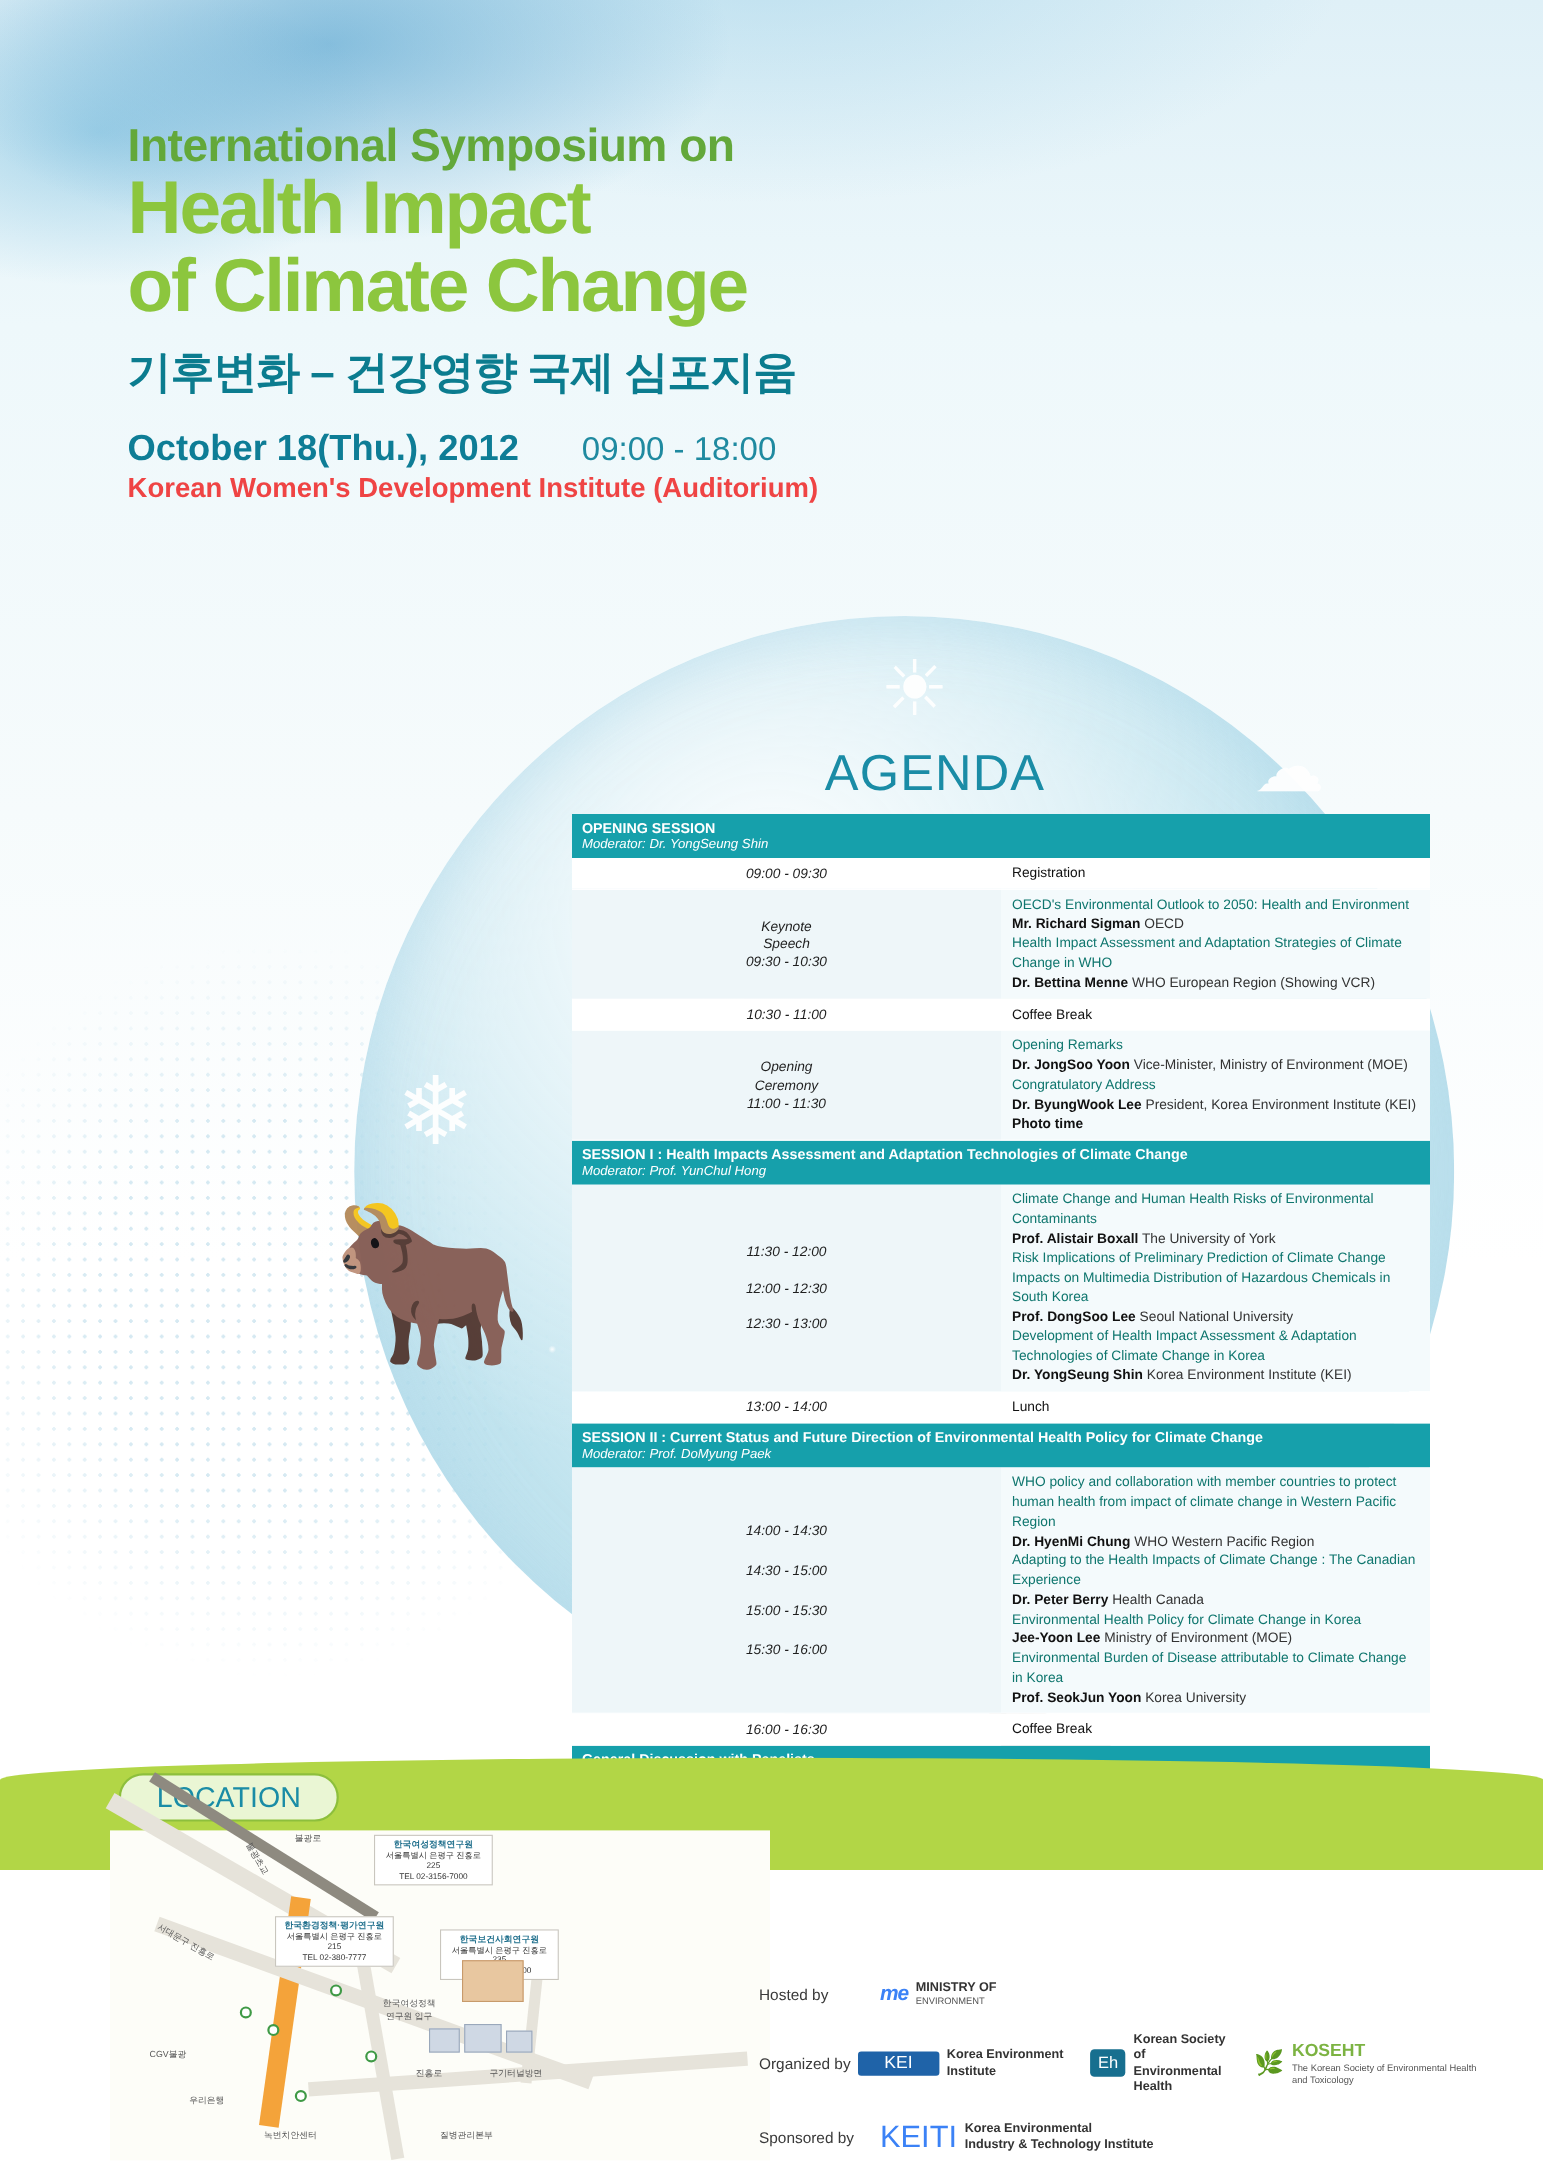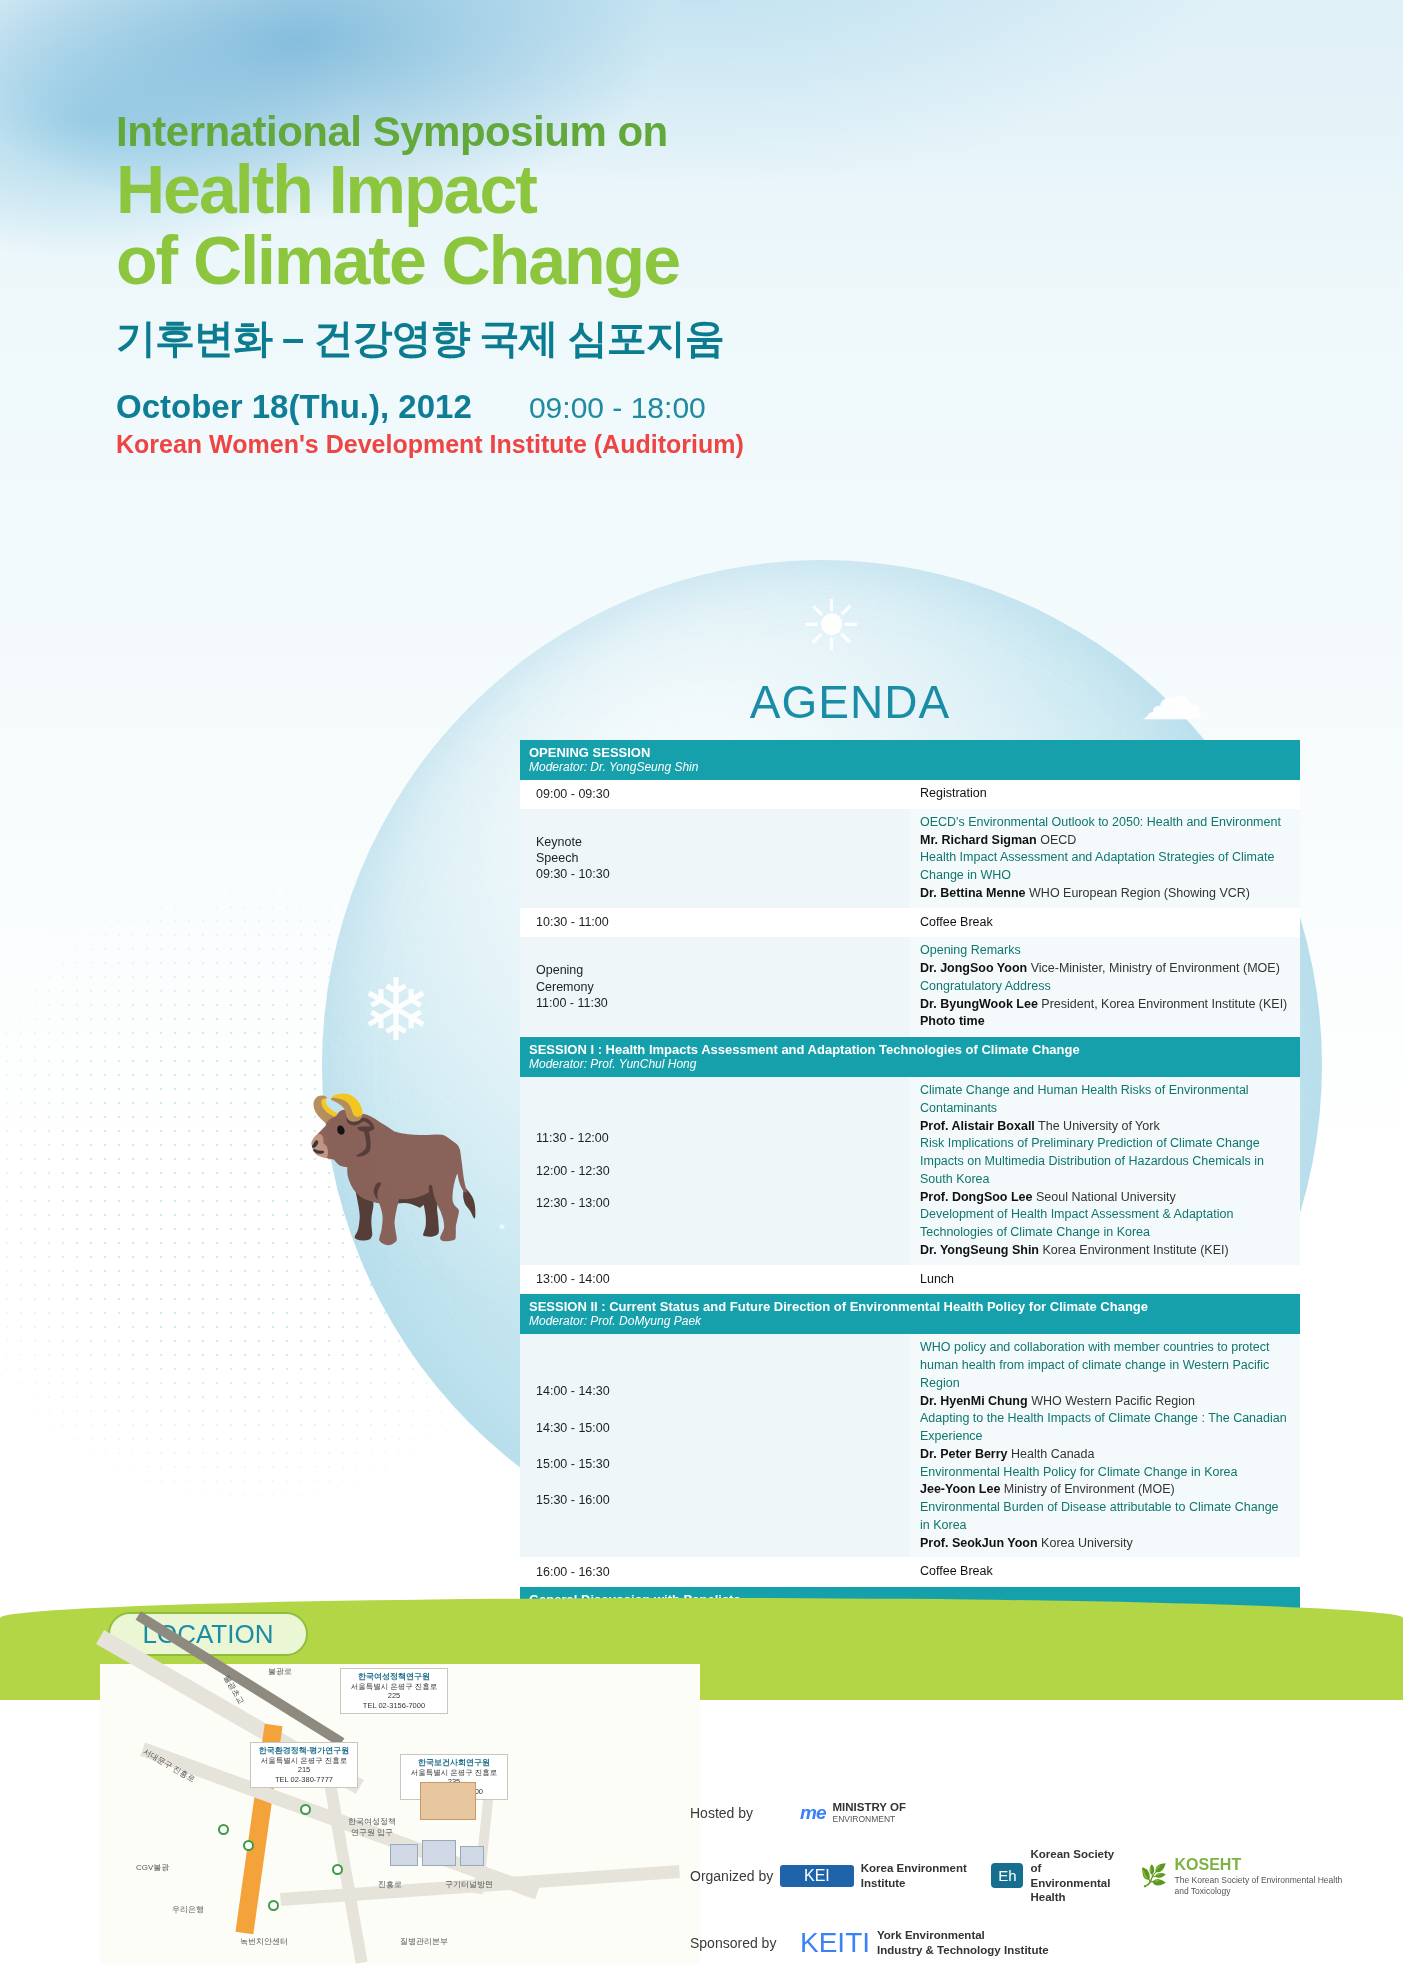--- a/index.html
+++ b/index.html
@@ -83,23 +83,24 @@
     font-size:12.5px; color:#222;
   }
   table.ag { border-collapse:collapse; width:780px; table-layout:fixed; }
   table.ag td { vertical-align:middle; }
   .sechdr td {
     background:#16a0ab; color:#fff; padding:5px 9px 6px 9px;
   }
   .sechdr .h1 { font-weight:bold; font-size:13px; display:block; }
   .sechdr .h2 { font-style:italic; font-size:12px; display:block; }
   .tcell {
-    width:92px; background:#eef6f9; padding:5px 16px;
+    width:92px; background:#eef6f9; text-align:center; padding:5px 16px;
     font-size:12.5px; color:#1f1f1f; line-height:1.3;
     border-bottom:1px solid #ffffff;
+    font-style:italic;
   }
   .ccell {
     background:#f4fafc; padding:5px 10px; line-height:1.42;
     border-bottom:1px solid #ffffff;
   }
   .simple .tcell, .simple .ccell { background:#ffffff; }
   .simple .ccell { color:#111; }
   .topic { color:#0f766e; }
   .who { font-weight:bold; color:#111; }
   .aff { color:#333; font-weight:normal; }
@@ -458,20 +459,20 @@
       </div>
     </div>
   </div>
 
   <div class="sp-row">
     <div class="sp-label">Sponsored by</div>
     <div class="sp-items">
       <div class="sp-item">
         <span class="keiti-mark">KEITI</span>
         <span class="sp-text">
-          <span>York Environmental</span><br>
+          <span>Korea Environmental</span><br>
           <span>Industry &amp; Technology Institute</span>
         </span>
       </div>
     </div>
   </div>
 
 </div>
 
 </body></html>

